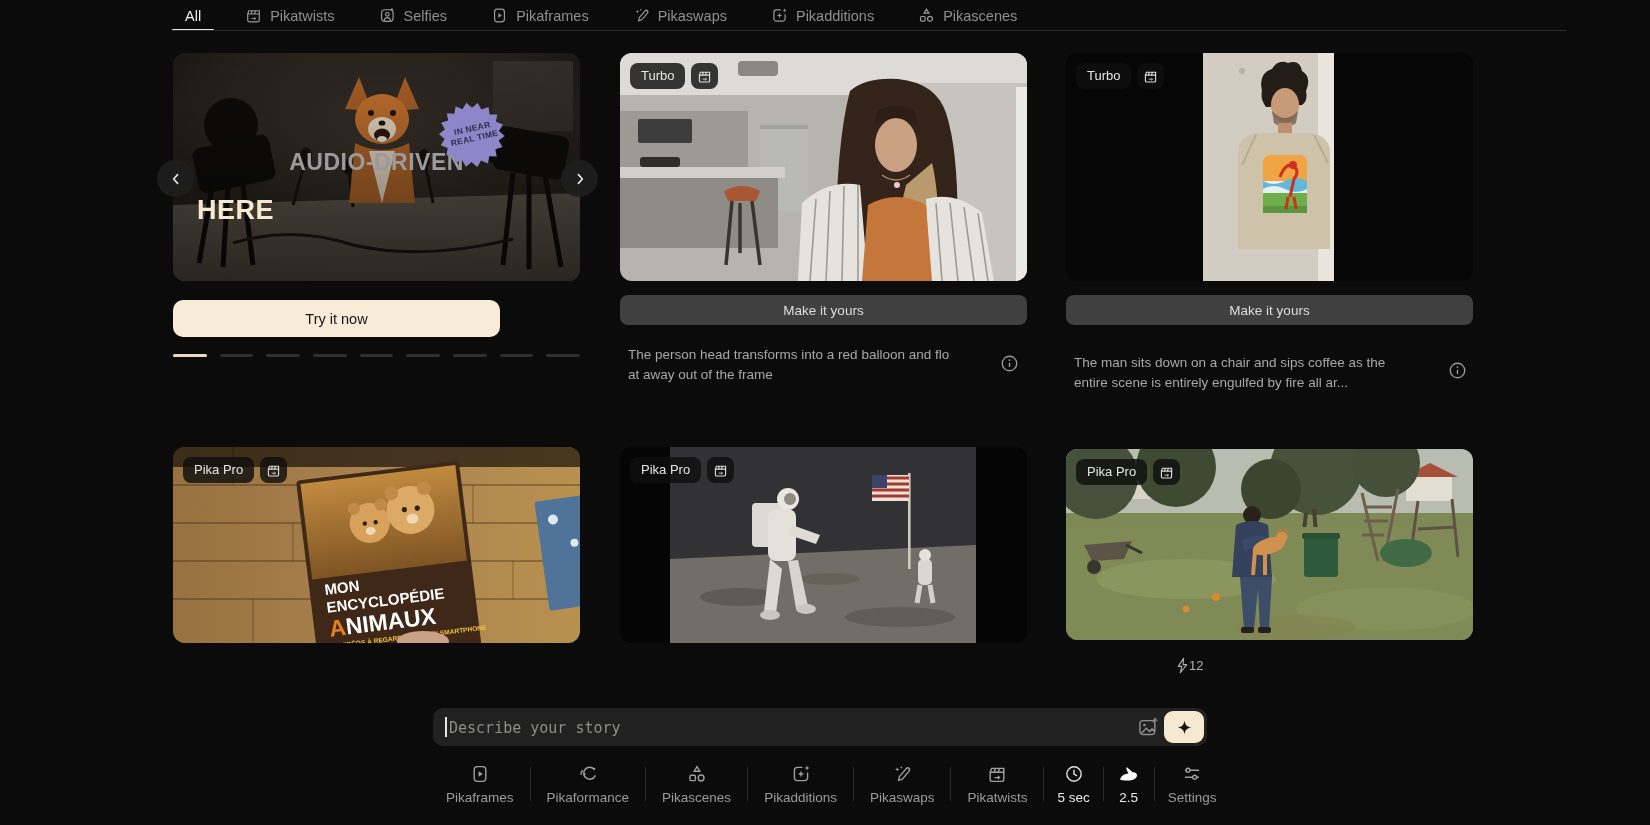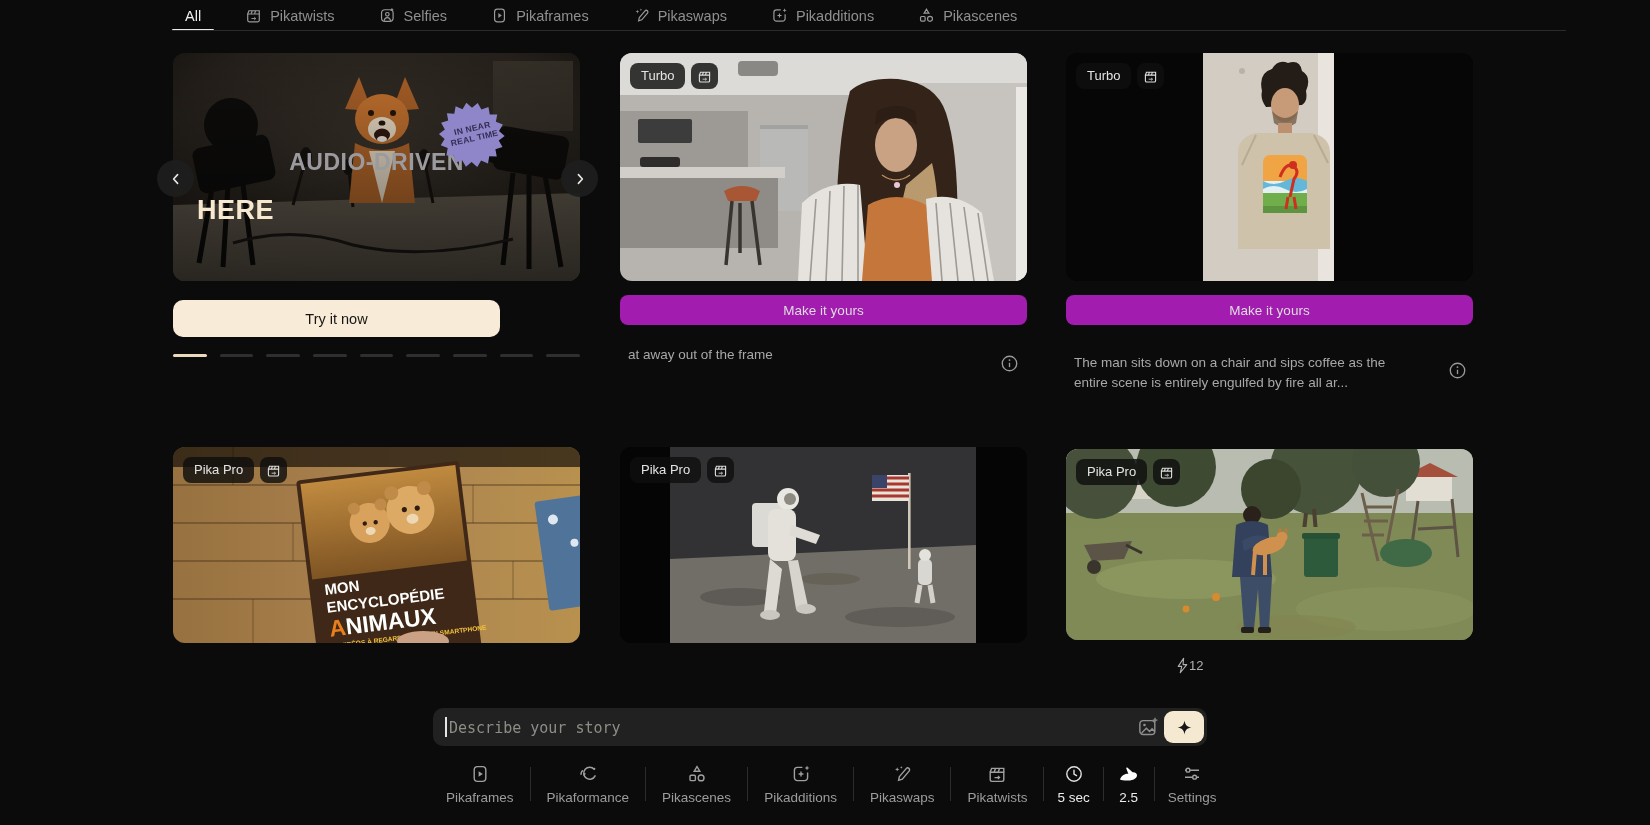--- a/index.html
+++ b/index.html
@@ -16,21 +16,21 @@
   .tab.active .tab-underline{position:absolute;left:0;right:0;bottom:0;height:2px;background:#e9e9e9;border-radius:1px;}
   .tabs-divider{left:172px;top:30px;width:1394px;height:1px;background:#2b2b2b;}
 
   
   .media{background:#191919;border-radius:12px;overflow:hidden;}
   .badges{position:absolute;left:10px;top:10px;display:flex;gap:6px;z-index:4;}
   .badge{background:rgba(15,15,15,.82);border-radius:8px;height:26px;line-height:26px;
          padding:0 11px;font-size:13px;color:#e4e4e4;}
   .badge-icon{background:rgba(15,15,15,.82);border-radius:8px;width:27px;height:26px;
          display:flex;align-items:center;justify-content:center;}
-  .action-btn{background:#a21caf;border-radius:8px;height:30px;display:flex;align-items:center;
+  .action-btn{background:#404040;border-radius:8px;height:30px;display:flex;align-items:center;
          justify-content:center;font-size:13.5px;color:#dddddd;cursor:pointer;border:none;}
   .desc{font-size:13.5px;line-height:19.5px;color:#a8a8a8;}
   .desc span{display:block;}
   .info-btn{width:19px;height:19px;cursor:pointer;}
 
   
   .banner{left:173px;top:53px;width:407px;height:228px;}
   .hl-muted{left:173px;top:150px;width:407px;text-align:center;z-index:3;
             font-size:23px;line-height:25px;font-weight:800;color:#9b9a9e;letter-spacing:.5px;}
   .hl-cream{left:197px;top:196px;z-index:3;font-size:27px;line-height:28px;font-weight:800;
@@ -269,20 +269,21 @@
         <svg width="15" height="15" viewBox="0 0 20 20" fill="none" stroke="#dcdcdc" stroke-width="1.5">
           <path d="M3.2 8.2h13.6v7.4a1.8 1.8 0 0 1-1.8 1.8H5a1.8 1.8 0 0 1-1.8-1.8z"></path>
           <path d="M3.2 8.2l1.4-3.8h12.2v3.8M7.2 8l1.3-3.5M11.2 8l1.3-3.5"></path>
           <path d="M7.5 13.6h5m-1.6-1.6l1.8 1.6-1.8 1.6" stroke-width="1.1"></path>
         </svg>
       </span>
   </div>
 </div>
 <button class="abs action-btn" style="left:620px;top:295px;width:407px;">Make it yours</button>
 <div class="abs desc" style="left:628px;top:345px;width:330px;">
+  <span>The person head transforms into a red balloon and flo</span>
   <span>at away out of the frame</span>
 </div>
 <div class="abs info-btn" style="left:1000px;top:354px;">
   <svg width="19" height="19" viewBox="0 0 20 20" fill="none" stroke="#9a9a9a" stroke-width="1.4">
       <circle cx="10" cy="10" r="7.6"></circle>
       <path d="M10 9.2v4.6"></path>
       <circle cx="10" cy="6.4" r="1" fill="#9a9a9a" stroke="none"></circle>
     </svg>
 </div>
 

